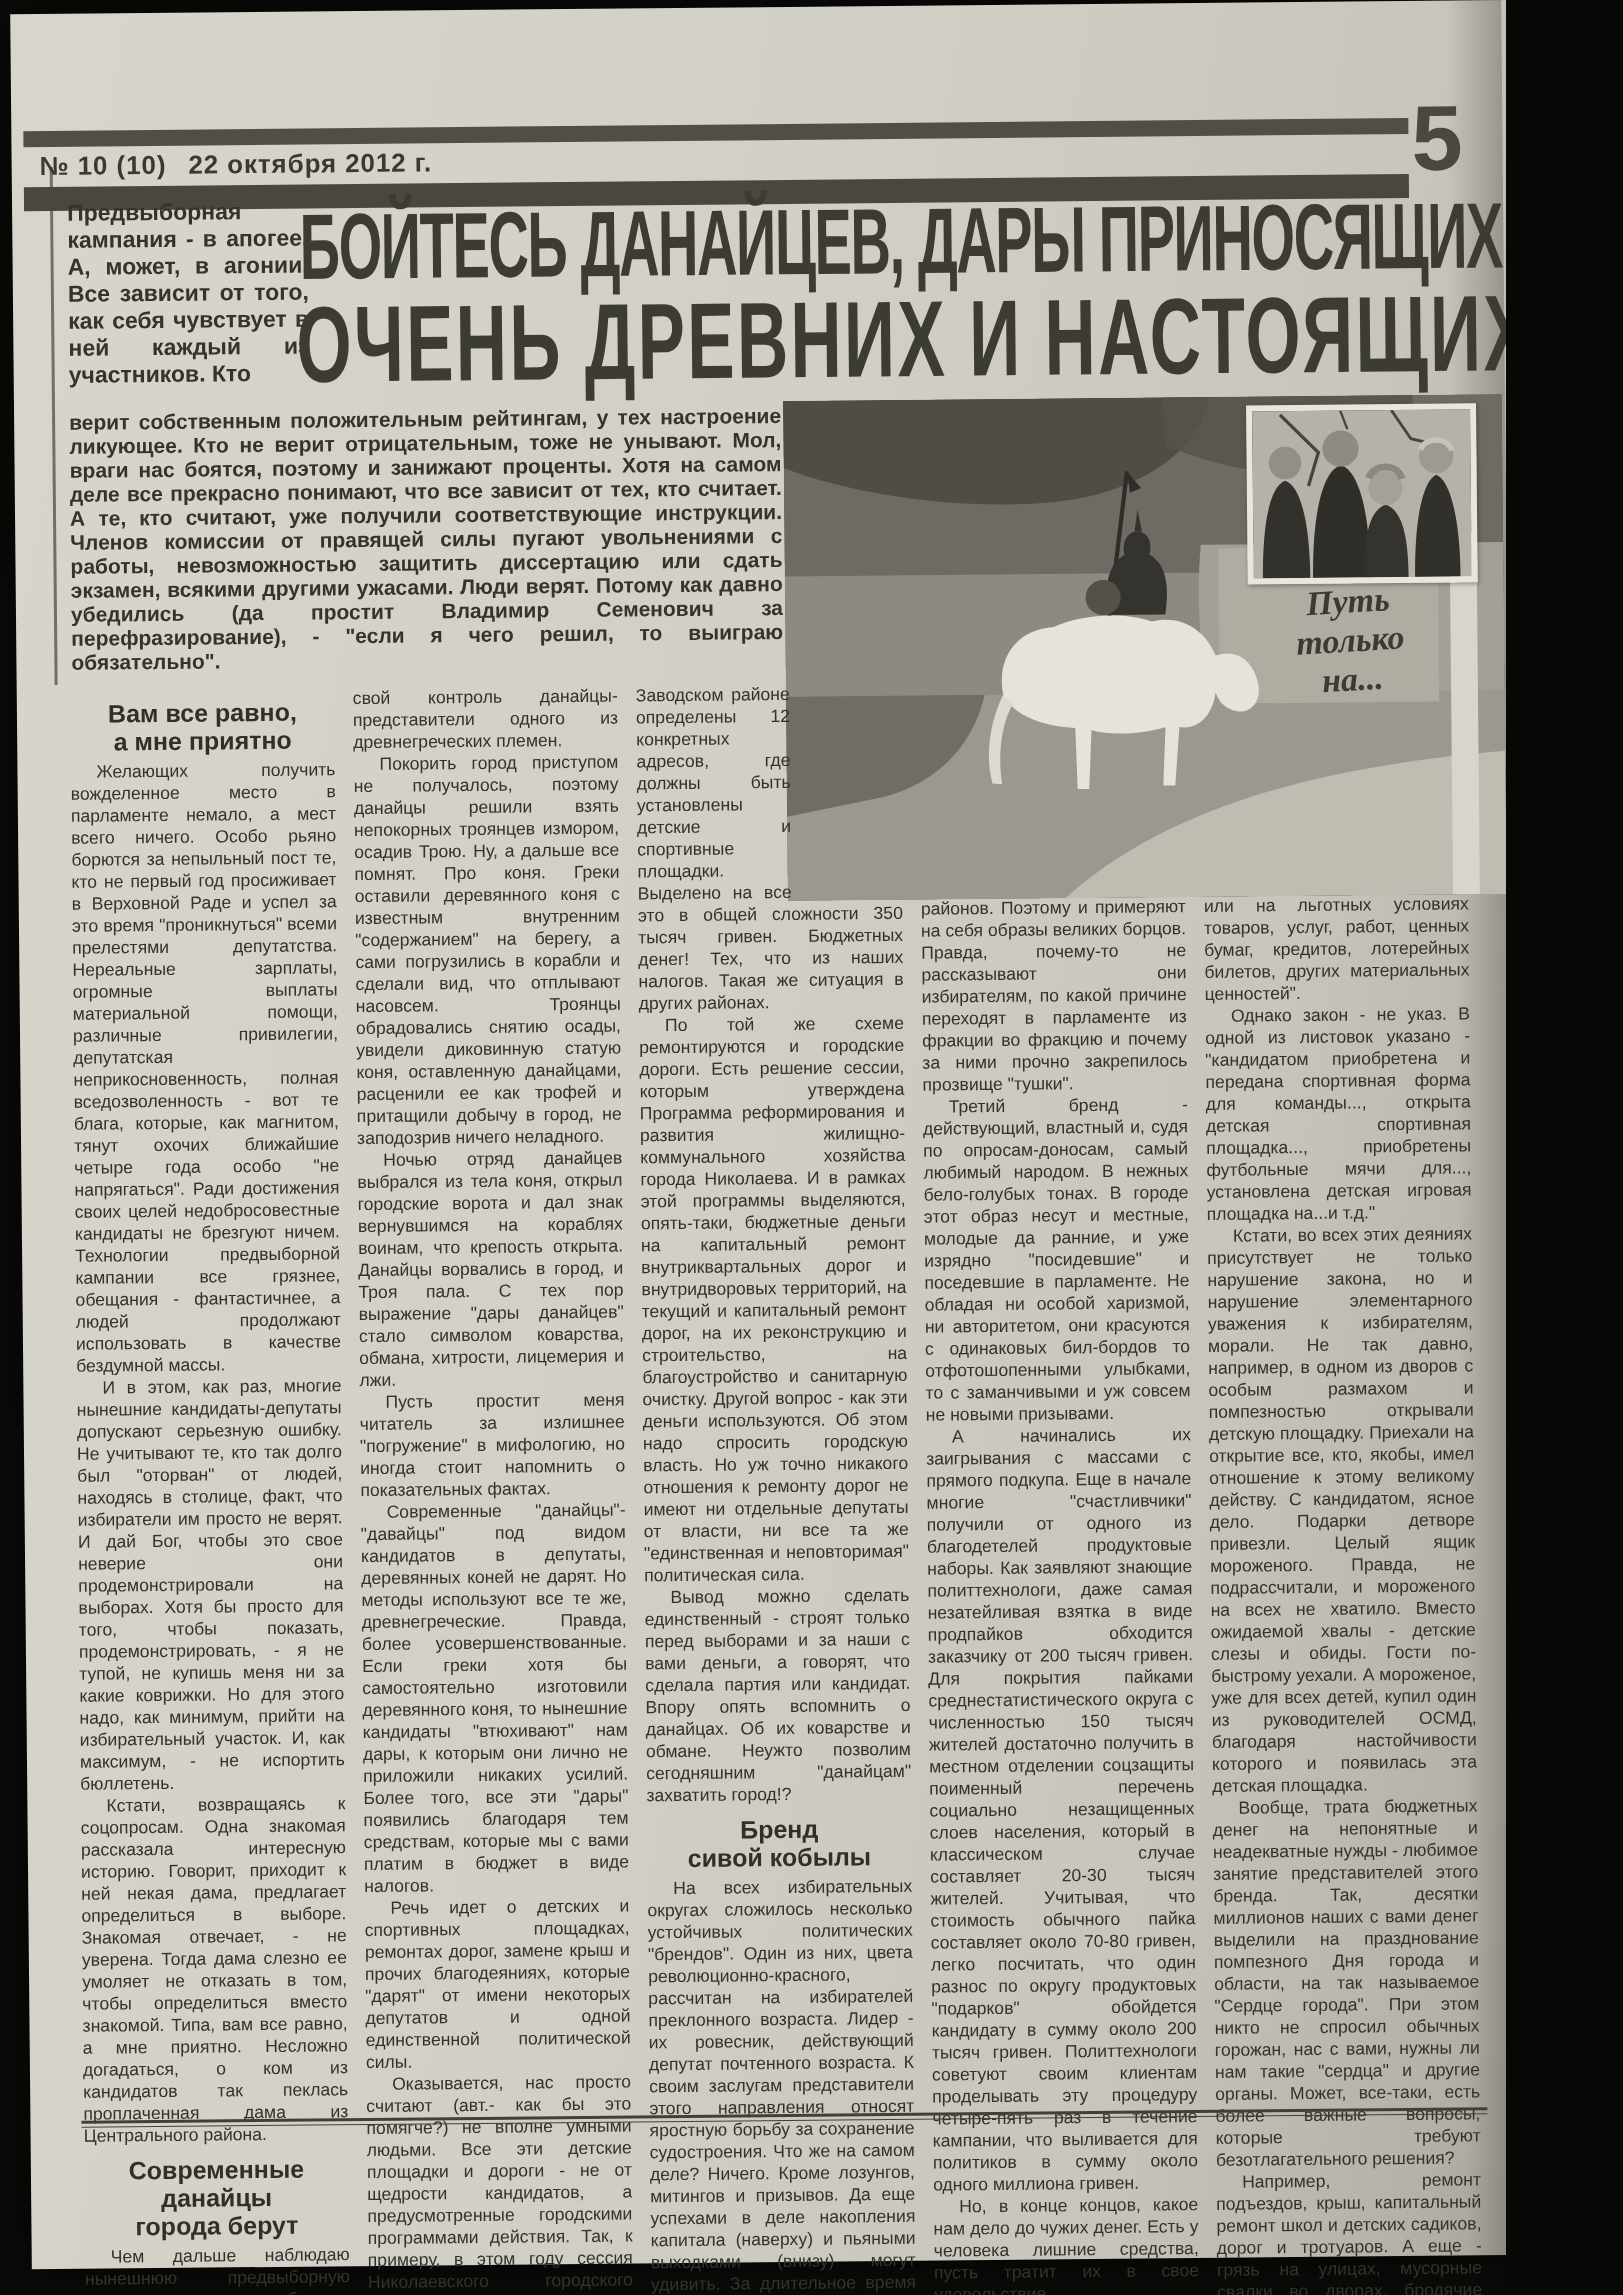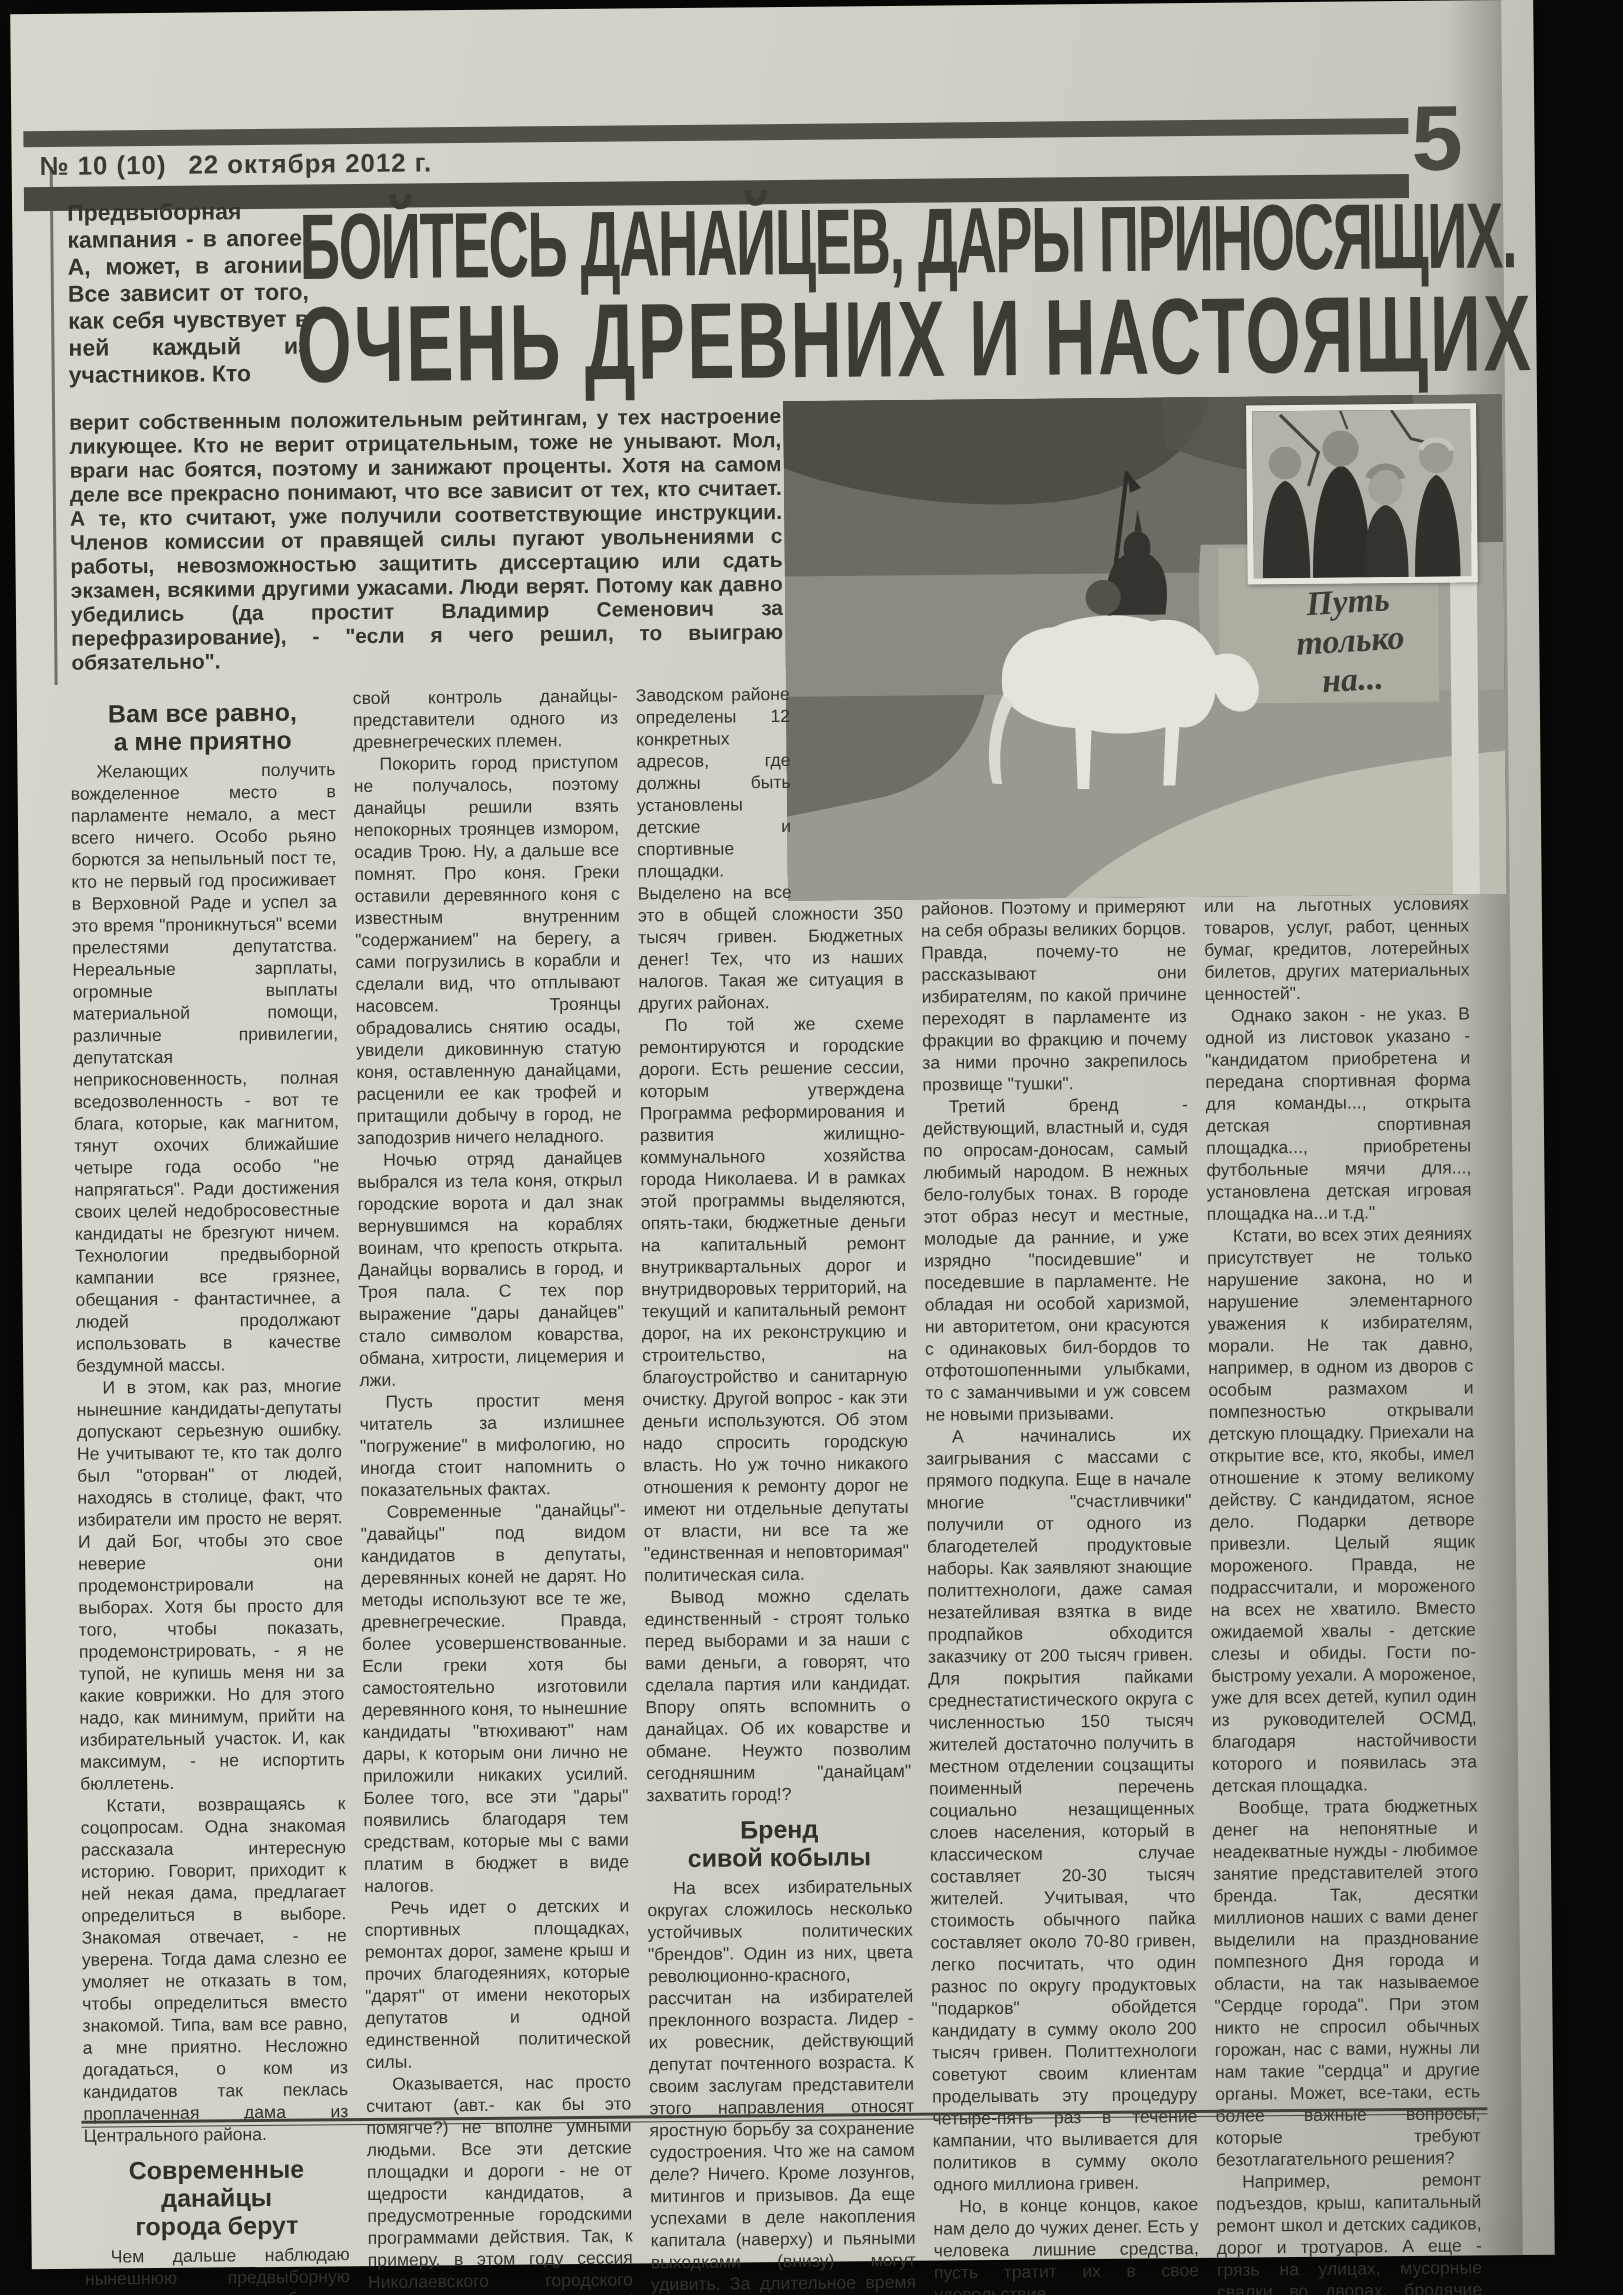--- a/index.html
+++ b/index.html
@@ -1,16 +1,16 @@
 <!DOCTYPE html>
 <html lang="ru" style="font-size:7.4px"><head>
 <meta charset="utf-8">
 <style>
   html,body{margin:0;padding:0;background:#070705;}
-  .stage{position:relative;width:1623px;height:2295px;background:#0a0a08;overflow:hidden;
+  .stage{position:relative;width:1506px;height:2295px;background:#0a0a08;overflow:hidden;
          font-family:"Liberation Sans",sans-serif;color:#33322c;text-decoration:underline;}
   .paper{position:absolute;left:21px;top:7.4px;width:1523px;height:2255px;
          background:linear-gradient(100deg,#d8d5cd 0%,#d2cfc7 45%,#c8c5bd 75%,#b3b0a8 93%,#9b9890 100%);
          transform:rotate(-0.55deg);transform-origin:50% 50%;
          box-shadow:0 0 37px rgba(0,0,0,.65);}
   .crease-left{position:absolute;left:38px;top:153px;width:2.8px;height:518px;background:rgba(28,27,22,.55);}
   .crease-right{position:absolute;right:32px;top:0;width:55px;height:100%;
          background:linear-gradient(90deg,rgba(0,0,0,0),rgba(0,0,0,.22));}
 
   

